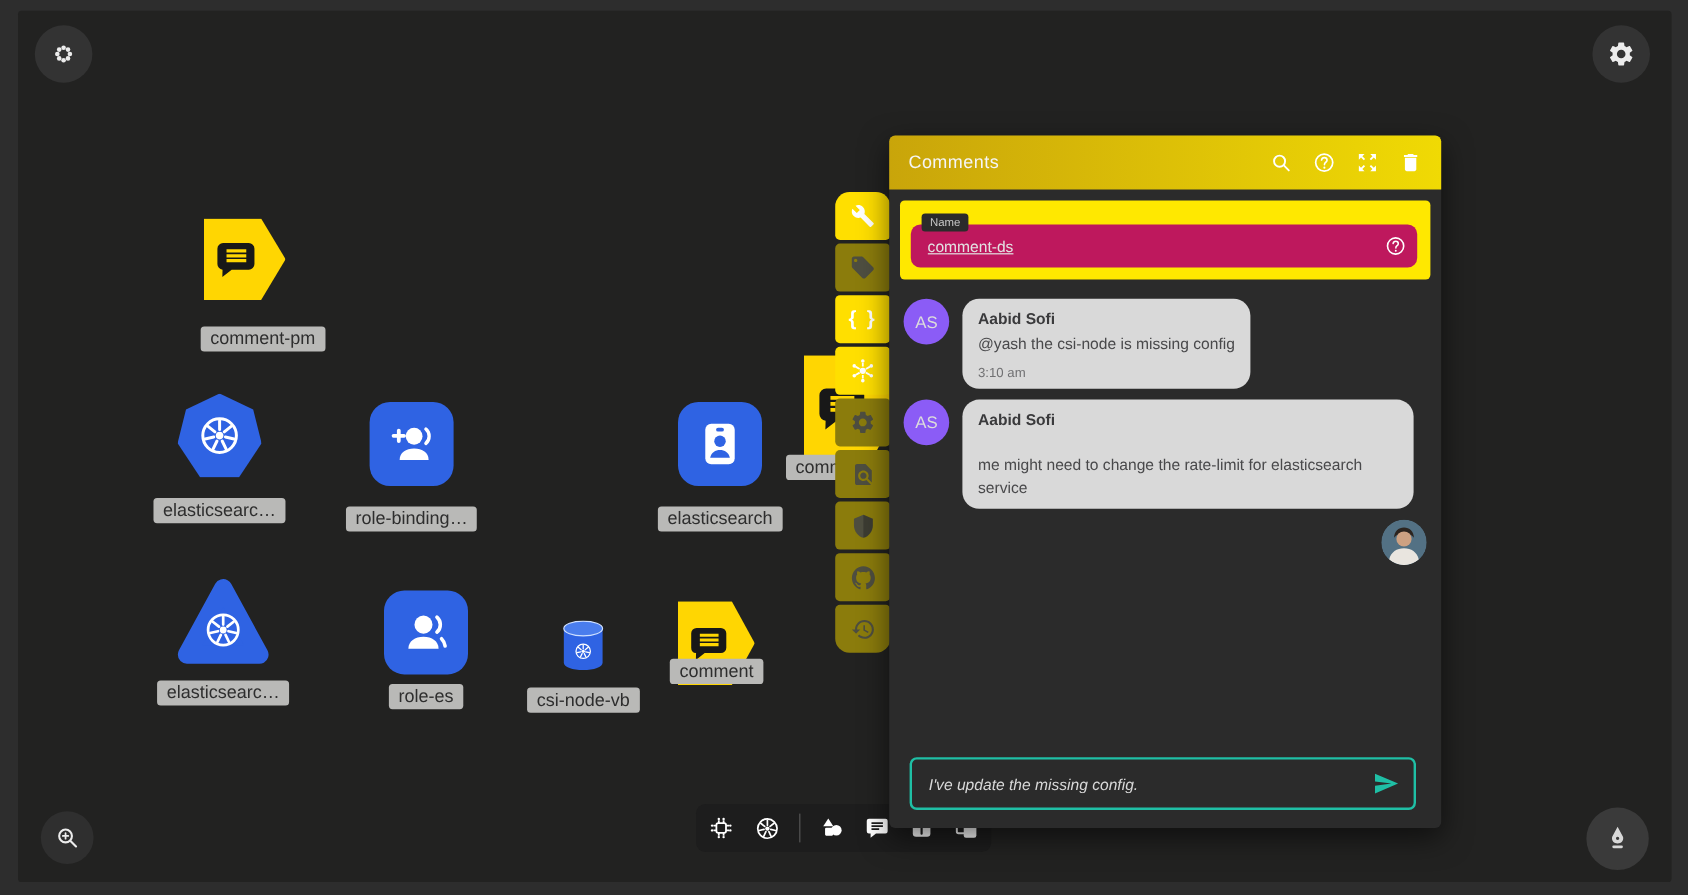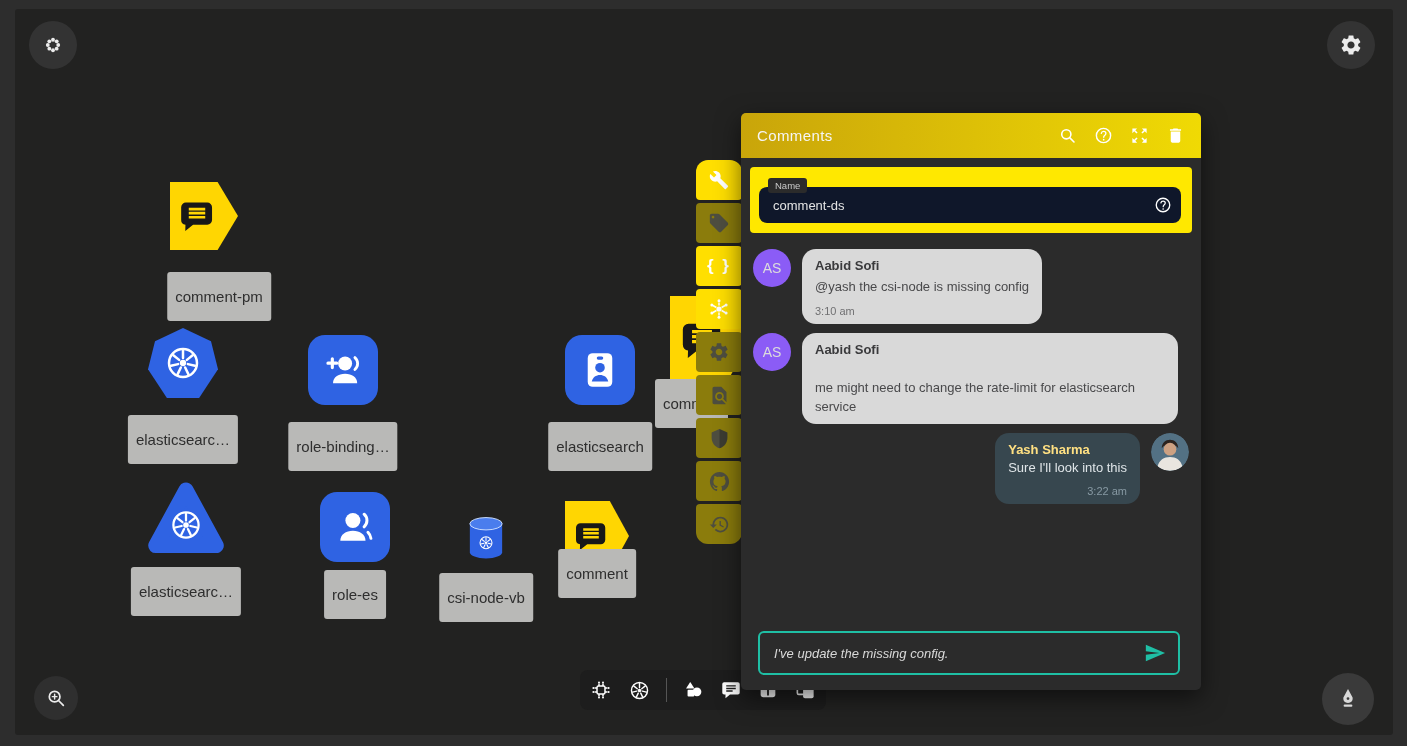--- a/index.html
+++ b/index.html
@@ -5,41 +5,41 @@
   html,body{margin:0;padding:0;width:1407px;height:746px;overflow:hidden;
     font-family:"Liberation Sans",sans-serif;background:#2d2d2d;}
   .canvas{position:absolute;left:15px;top:9px;right:14px;bottom:11px;background:#222221;border-radius:3px;}
   
   .circle-btn{position:absolute;border-radius:50%;background:#333;display:flex;align-items:center;justify-content:center;color:#ececec;cursor:pointer;}
   
   .node{position:absolute;display:flex;align-items:center;justify-content:center;}
   .pennant{background:#FFD602;clip-path:polygon(0 0,70% 0,100% 50%,70% 100%,0 100%);}
   .sq{background:#2F63E3;border-radius:17px;color:#fff;}
   .hept{background:#2F63E3;clip-path:polygon(50% 0%,90% 19%,100% 59%,73% 100%,27% 100%,0% 59%,10% 19%);color:#fff;}
-  .node-label{position:absolute;background:#b9b9b7;color:#2e2e2e;font-size:15px;padding:16px 8px;border-radius:3px;white-space:nowrap;z-index:3;}
+  .node-label{position:absolute;background:#b9b9b7;color:#2e2e2e;font-size:15px;padding:2px 8px;border-radius:3px;white-space:nowrap;z-index:3;}
   .center-x{transform:translateX(-50%);}
   
   .vtb{position:absolute;left:696px;top:160px;display:flex;flex-direction:column;gap:3px;z-index:5;}
   .vtb-btn{width:46px;height:40px;display:flex;align-items:center;justify-content:center;border-radius:4px;cursor:pointer;}
   .vtb-btn:first-child{border-radius:12px 12px 4px 4px;}
   .vtb-btn:last-child{border-radius:4px 4px 12px 12px;}
   .vtb-btn.active{background:#FFDF00;color:#fff;}
   .vtb-btn.dim{background:#8b7c0c;color:#4e4e40;}
   .braces{font-size:17px;font-weight:bold;letter-spacing:2px;}
   
   .panel{position:absolute;left:741px;top:113px;width:460px;height:577px;background:#2b2b2b;border-radius:5px;
     box-shadow:0 8px 24px rgba(0,0,0,.55);z-index:6;display:flex;flex-direction:column;}
   .panel-header{height:45px;flex:0 0 45px;background:linear-gradient(90deg,#c9a50a,#f0da04);border-radius:5px 5px 0 0;
     display:flex;align-items:center;padding:0 16px;}
   .panel-title{color:#f5f5f5;font-size:15px;flex:1;letter-spacing:.4px;}
   .ph-icons{display:flex;gap:17px;color:#fff;align-items:center;}
   .ph-icons svg{cursor:pointer;}
   .name-wrap{margin:9px;background:#ffe800;border-radius:4px;height:66px;flex:0 0 66px;position:relative;}
-  .name-input{position:absolute;left:9px;right:11px;top:20px;height:36px;background:#0f172a;border:none;outline:none;
-    border-radius:8px;color:#e3e3e3;font-size:13px;padding:0 44px 0 14px;box-sizing:border-box;width:calc(100% - 20px);}
+  .name-input{position:absolute;left:9px;right:11px;top:20px;height:36px;background:#be185d;border:none;outline:none;
+    border-radius:8px;color:#e3e3e3;font-size:13px;padding:0 44px 0 14px;box-sizing:border-box;width:calc(100% - 20px);text-decoration:underline;}
   .name-chip{position:absolute;left:18px;top:11px;background:#2b2b2b;color:#c9c9c9;font-size:9.5px;padding:2px 7px;border-radius:3px;z-index:2;}
   .name-help{position:absolute;right:20px;top:29px;color:#fff;cursor:pointer;}
   .messages{flex:1;padding:7px 12px 0 12px;overflow:hidden;}
   .msg{display:flex;margin-bottom:9px;}
   .msg .avatar{width:38px;height:38px;border-radius:50%;background:#8b5cf6;color:#dcdcdc;display:flex;align-items:center;
     justify-content:center;font-size:14px;margin-right:11px;flex:0 0 38px;}
   .bubble{background:#d9d9d9;border-radius:14px;padding:9px 13px 7px;max-width:350px;}
   .m-name{font-weight:bold;font-size:13px;color:#3a3a3c;}
   .m-text{font-size:13px;color:#49494b;margin-top:5px;line-height:1.45;}
   .m-time{font-size:11px;color:#707072;margin-top:8px;}
@@ -377,25 +377,20 @@
       </div>
     </div>
     <div class="msg gap">
       <div class="avatar">AS</div>
       <div class="bubble">
         <div class="m-name">Aabid Sofi</div>
         <div class="m-text">me might need to change the rate-limit for elasticsearch service</div>
       </div>
     </div>
     <div class="msg right">
-      <div class="bubble dark">
-        <div class="m-name">Yash Sharma</div>
-        <div class="m-text" style="margin-top:2px;">Sure I'll look into this</div>
-        <div class="m-time">3:22 am</div>
-      </div>
       <div class="photo-avatar">
         <svg width="38" height="38" viewBox="0 0 24 24">
             <use href="#i-yash"></use>
           </svg>
       </div>
     </div>
   </div>
 
   <div class="chat-input-row">
     <input class="chat-input" type="text" value="I've update the missing config." style="">

